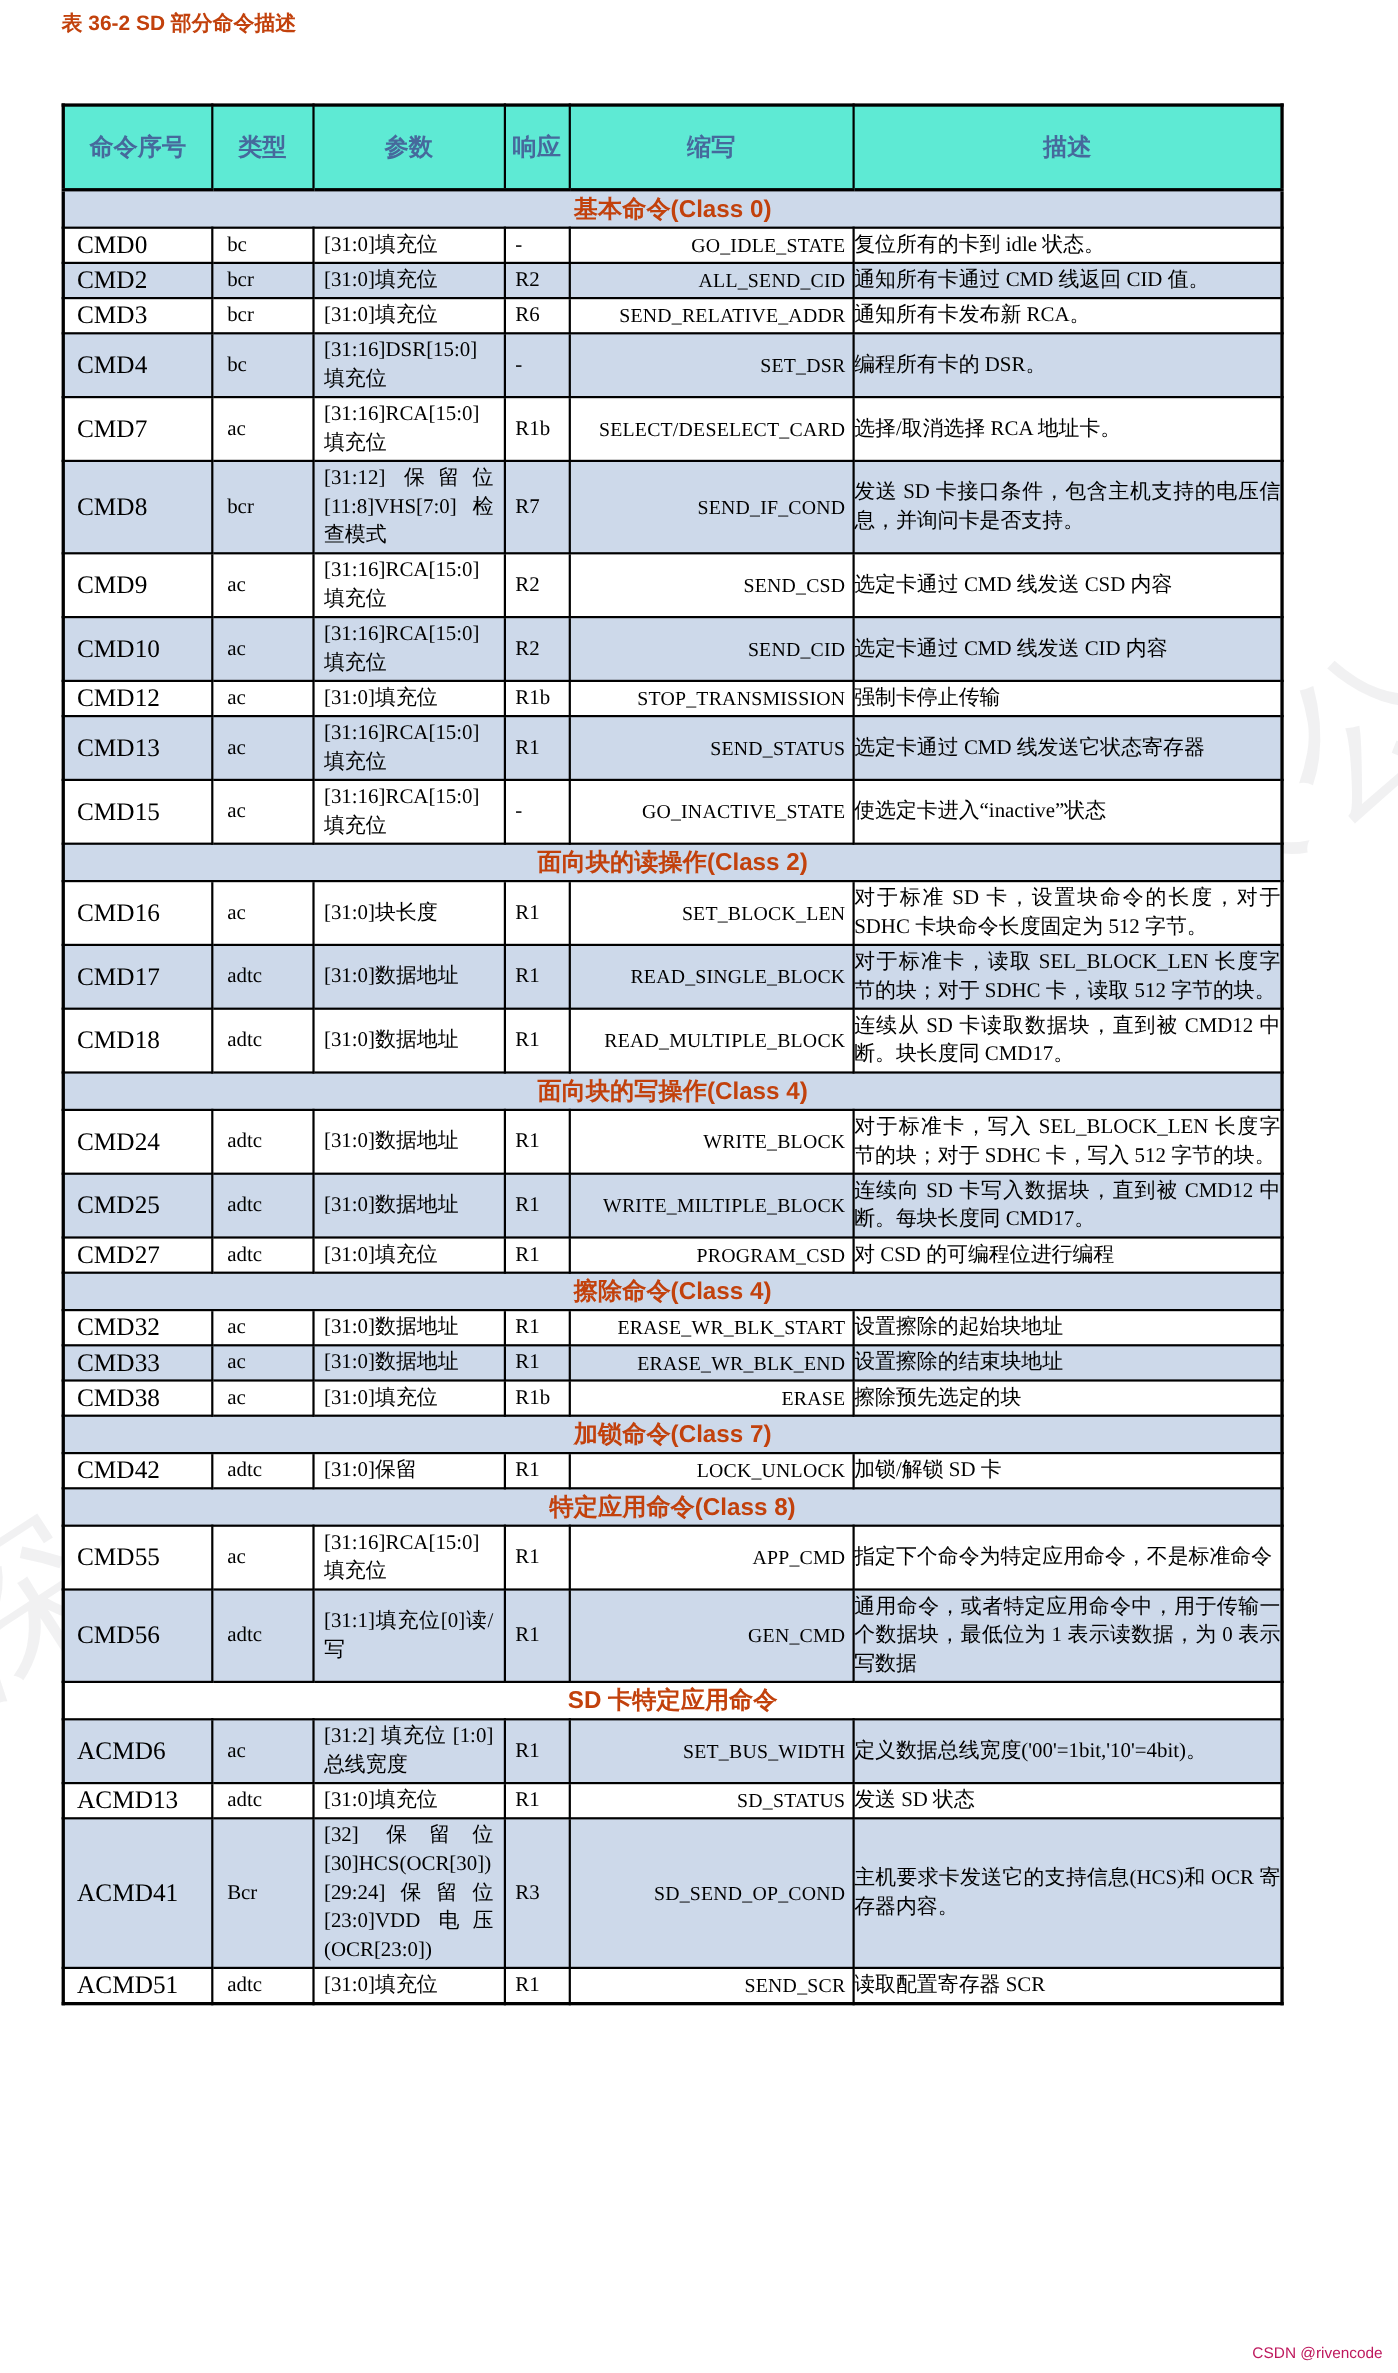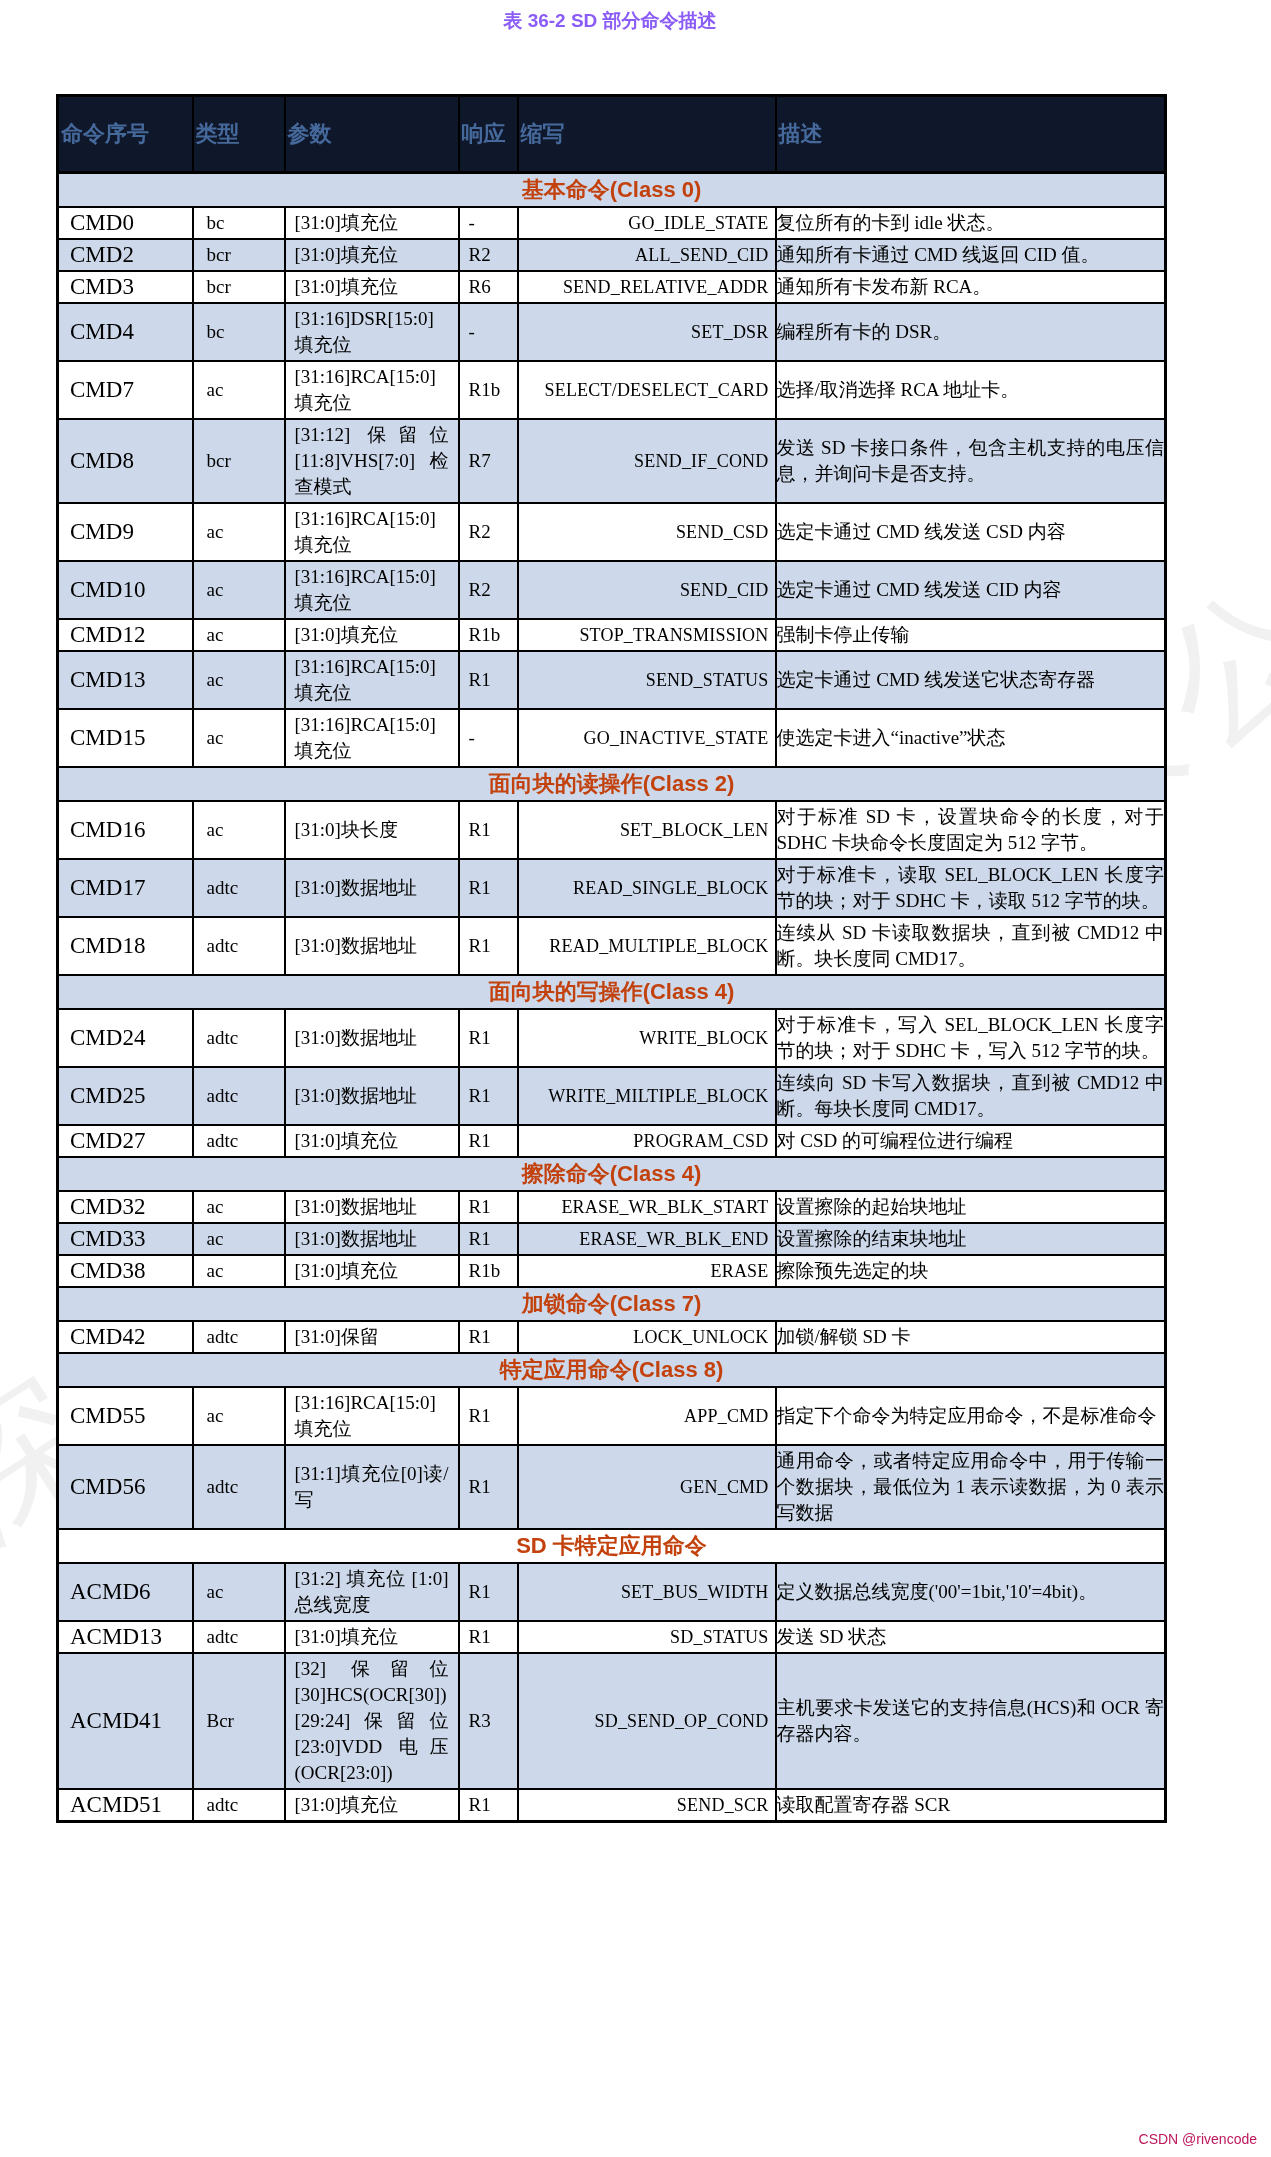--- a/index.html
+++ b/index.html
@@ -10,49 +10,49 @@
     background:#ffffff;
     overflow:hidden;
     font-family:"Liberation Serif","DejaVu Serif",serif;
     color:#000000;
   }
   .doc-title{
     position:absolute;
     top:8px;
     left:56px;
     width:1108px;
-    text-align:center;
+    text-align:left;
     font-family:"Liberation Sans","DejaVu Sans",sans-serif;
     font-weight:bold;
     font-size:19px;
-    color:#8b5cf6;
+    color:#c2410c;
   }
   table.cmd-table{
     position:absolute;
     top:94px;
     left:56px;
     width:1108px;
     border-collapse:collapse;
     table-layout:fixed;
     border:3px solid #000000;
   }
   .cmd-table th,.cmd-table td{
     border:2px solid #000000;
     vertical-align:middle;
     word-break:break-word;
   }
   .cmd-table thead th{
     font-family:"Liberation Sans","DejaVu Sans",sans-serif;
     font-weight:bold;
     font-size:22px;
     color:#46699c;
-    text-align:left;
+    text-align:center;
     padding:8px 2px;
     height:58px;
-    background:#0f172a;
+    background:#5eead4;
     border-bottom:3px solid #000;
   }
   tr.blue td{background:#cdd9ea;}
   tr.white td{background:#ffffff;}
   tr.section td{
     font-family:"Liberation Sans","DejaVu Sans",sans-serif;
     font-weight:bold;
     font-size:22px;
     text-align:center;
     color:#c2410c;

